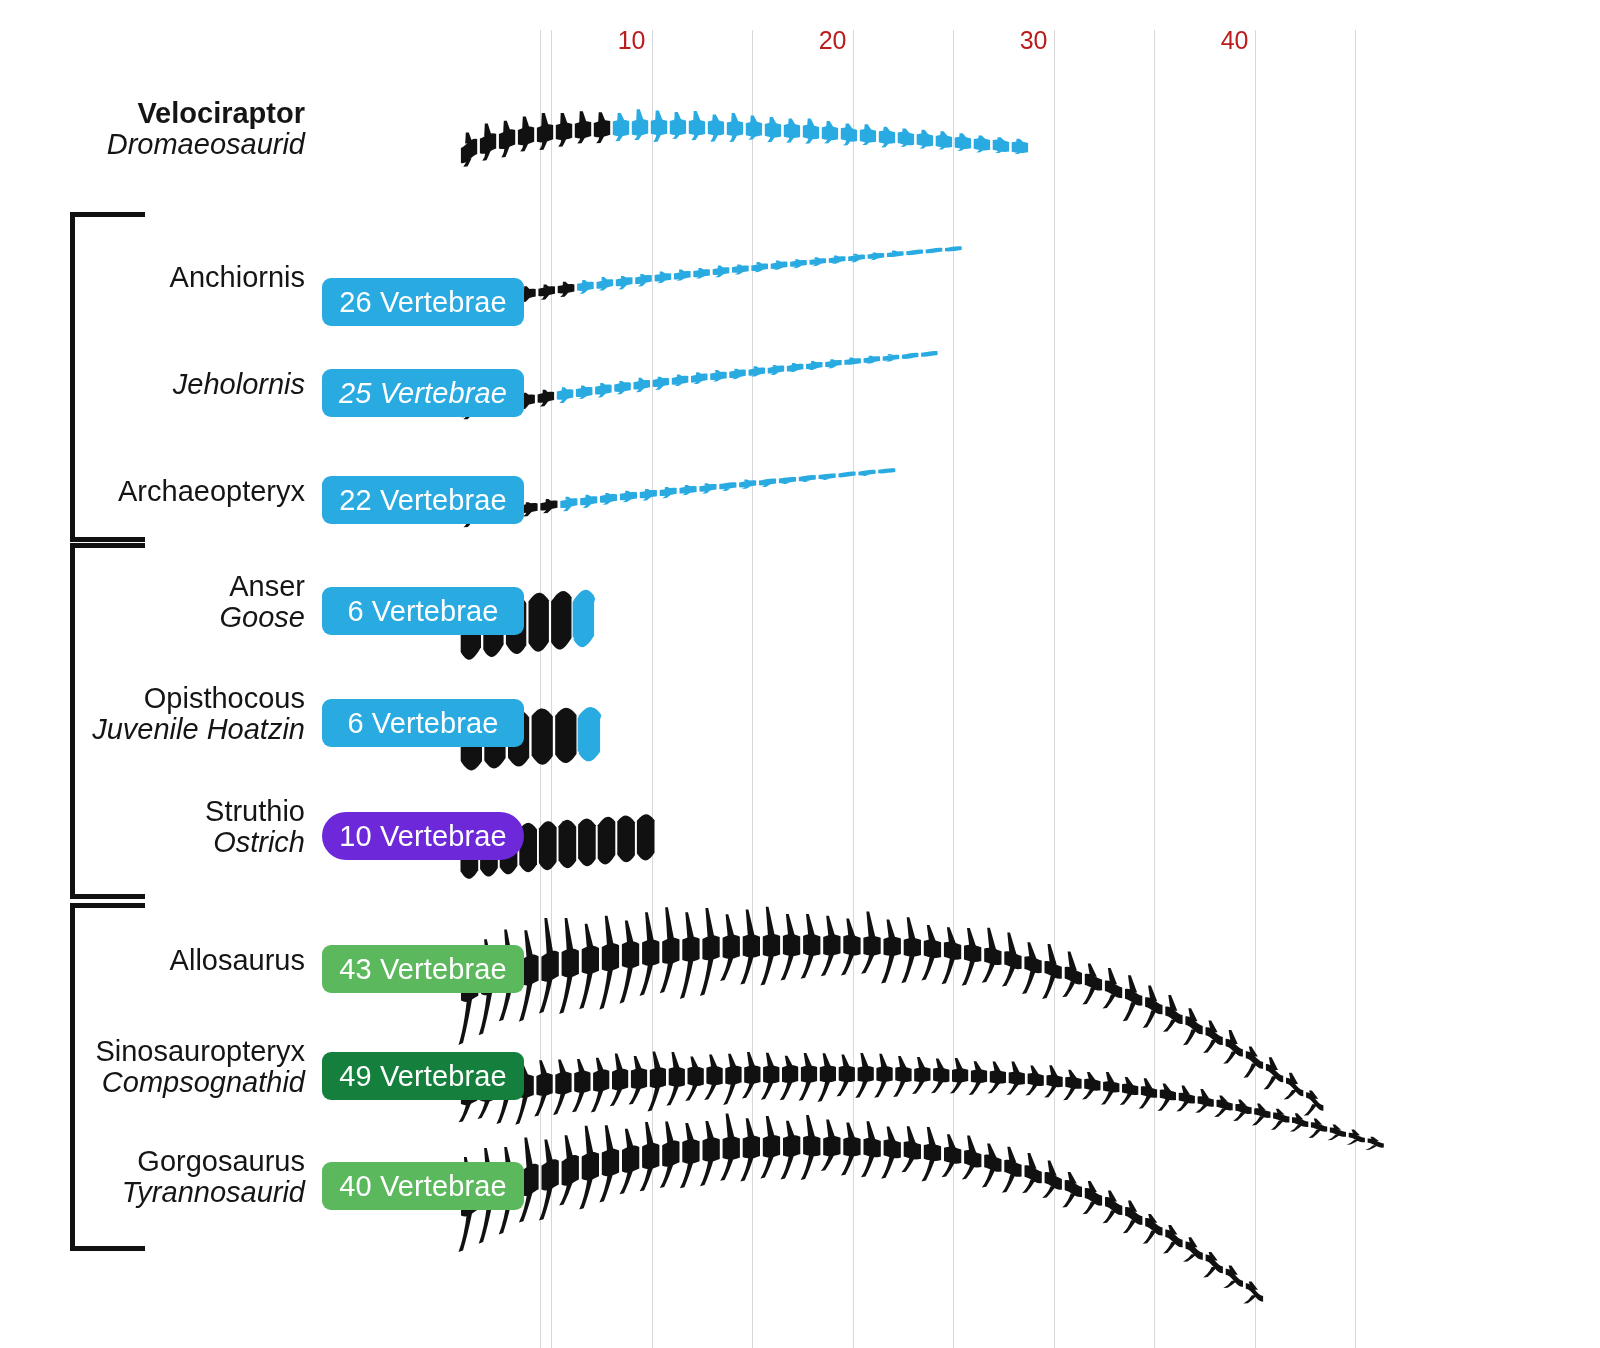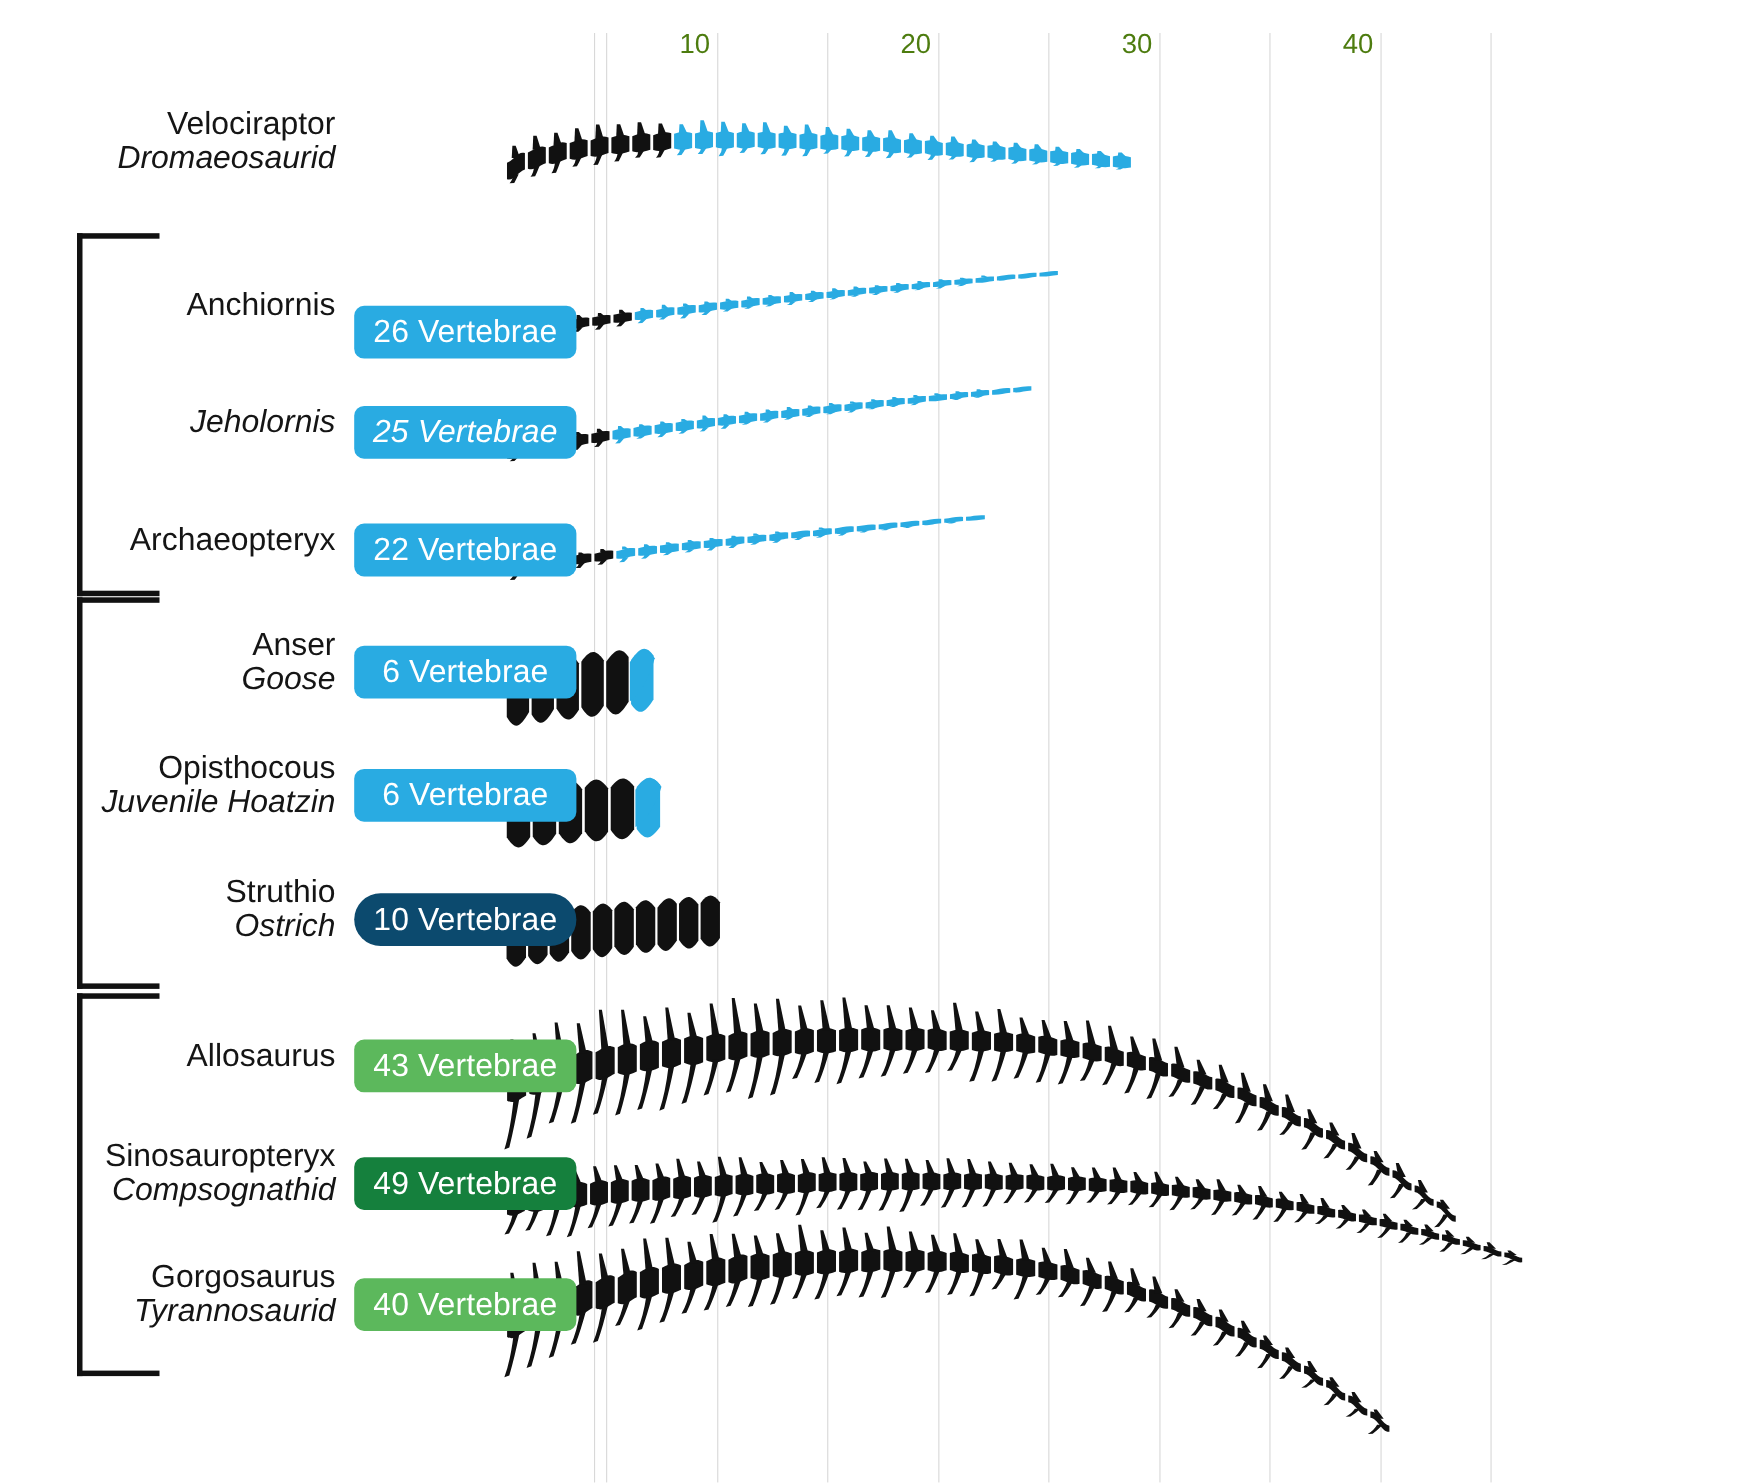--- a/index.html
+++ b/index.html
@@ -29,21 +29,21 @@
   }
   .gridline {
     position: absolute;
     top: 30px;
     width: 1px;
     background: #d8d8d8;
   }
   .tick-label {
     position: absolute;
     font-size: 25px;
-    color: #4d7c0f;
+    color: #b91c1c;
     transform: translateX(-100%);
     white-space: nowrap;
   }
 
   
   .group-bracket {
     position: absolute;
     box-sizing: border-box;
     border-left: 5px solid #111111;
     border-top: 5px solid #111111;
@@ -62,21 +62,21 @@
     left: 70px;
     width: 235px;
     text-align: right;
   }
   .name-primary {
     font-size: 29px;
     color: #151515;
     line-height: 1.08;
     white-space: nowrap;
   }
-  .name-primary.bold { font-weight: normal; text-align: right; }
+  .name-primary.bold { font-weight: bold; text-align: right; }
   .name-secondary {
     font-size: 29px;
     font-style: italic;
     color: #151515;
     line-height: 1.08;
     white-space: nowrap;
   }
 
   .badge {
     position: absolute;
@@ -504,21 +504,21 @@
             <path d="M 578.1 120.7 C 584.8 111.9 589.1 112.5 595.7 121.3 L 595.7 154.9 C 589.1 165.0 584.8 164.4 578.1 154.3 Z" fill="#111111"></path>
             <path d="M 597.7 121.2 C 604.4 112.6 608.7 109.0 615.3 117.7 L 615.3 151.0 C 608.7 161.0 604.4 164.5 597.7 154.5 Z" fill="#111111"></path>
             <path d="M 617.3 117.6 C 624.0 109.1 628.3 109.8 634.9 118.3 L 634.9 151.3 C 628.3 161.1 624.0 160.5 617.3 150.6 Z" fill="#111111"></path>
             <path d="M 636.9 116.8 C 643.6 108.4 647.9 107.8 654.5 116.2 L 654.5 148.8 C 647.9 158.6 643.6 159.2 636.9 149.4 Z" fill="#111111"></path>
           </g>
         </svg>
         <div class="row-names" style="top: 6px;">
           <div class="name-primary">Struthio</div>
           <div class="name-secondary">Ostrich</div>
         </div>
-        <div class="badge" style="background: #0c4a6e; top: 22px; border-radius: 24px;">10 Vertebrae</div>
+        <div class="badge" style="background: #6d28d9; top: 22px; border-radius: 24px;">10 Vertebrae</div>
       </div>
       <div class="row" style="top: 925px; height: 120px;">
         <svg class="skeleton" width="1600" height="230" viewBox="0 0 1600 230" style="top: -86px;">
           <g>
             <path d="M 461.0 135.9 C 467.8 131.8 471.4 126.9 478.3 131.0 L 478.3 156.8 C 471.4 160.4 467.8 165.2 461.0 161.6 Z" fill="#111111"></path>
             <path d="M 466.2 133.5 L 463.9 105.9 L 466.7 105.9 L 473.0 133.5 Z" fill="#111111"></path>
             <path d="M 467.0 159.2 Q 464.1 188.2 458.5 206.0 L 463.0 204.1 Q 467.8 184.9 472.2 159.2 Z" fill="#111111"></path>
             <path d="M 481.1 129.7 C 487.9 125.7 491.5 121.2 498.4 125.3 L 498.4 150.5 C 491.5 154.1 487.9 158.5 481.1 155.0 Z" fill="#111111"></path>
             <path d="M 486.3 127.5 L 484.1 100.3 L 486.8 100.3 L 493.2 127.5 Z" fill="#111111"></path>
             <path d="M 487.1 152.8 Q 484.2 179.7 478.7 196.3 L 483.1 194.5 Q 487.9 176.7 492.3 152.8 Z" fill="#111111"></path>

